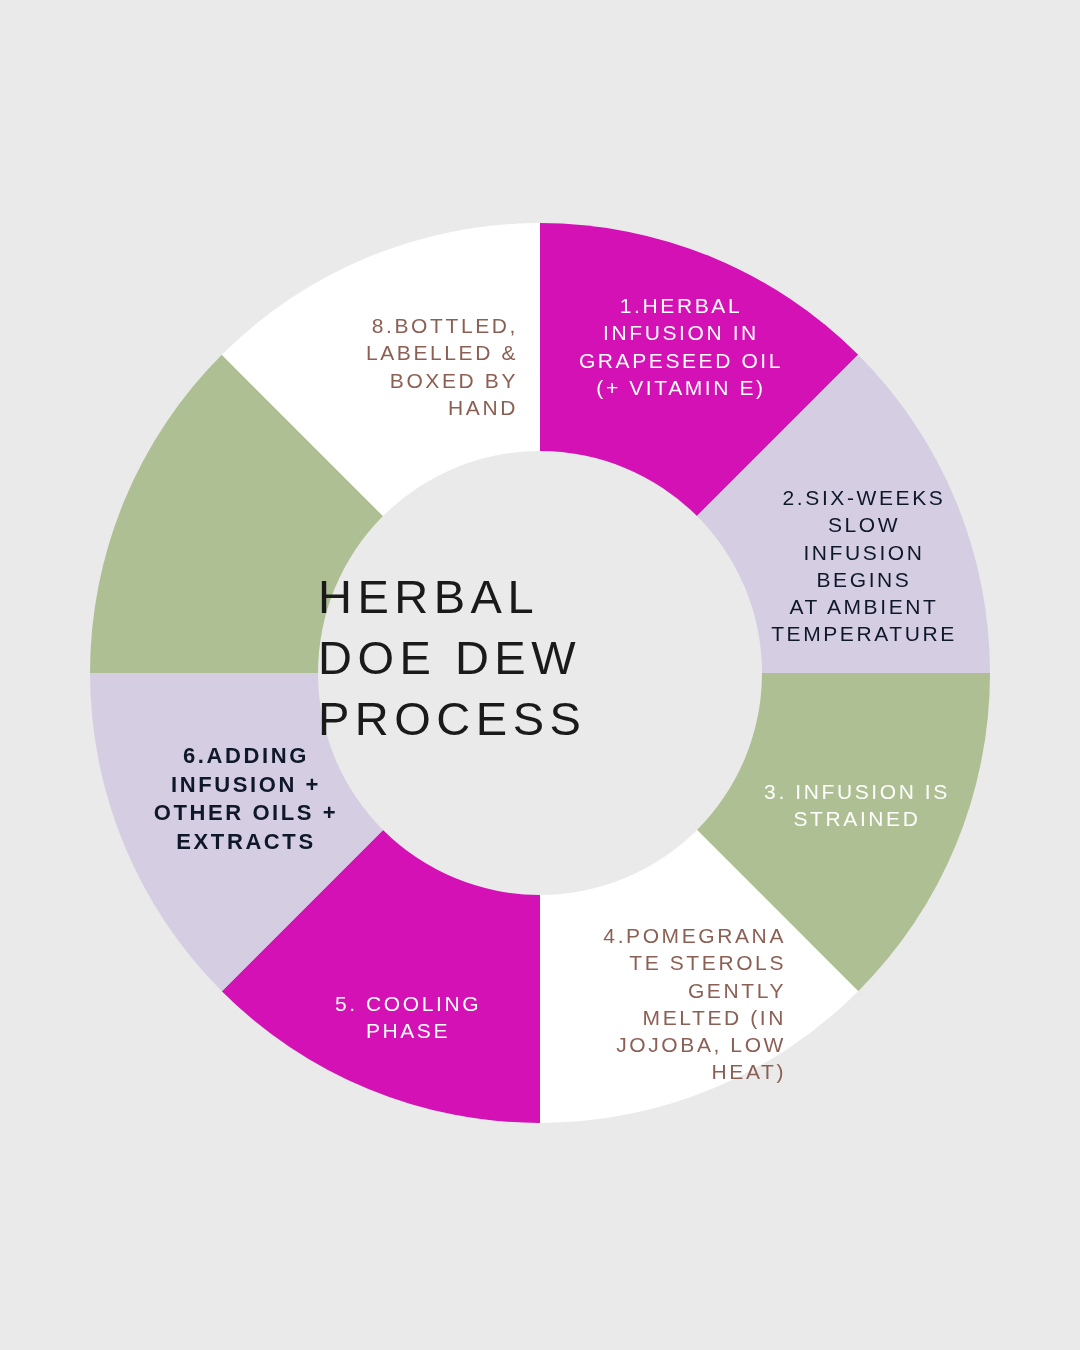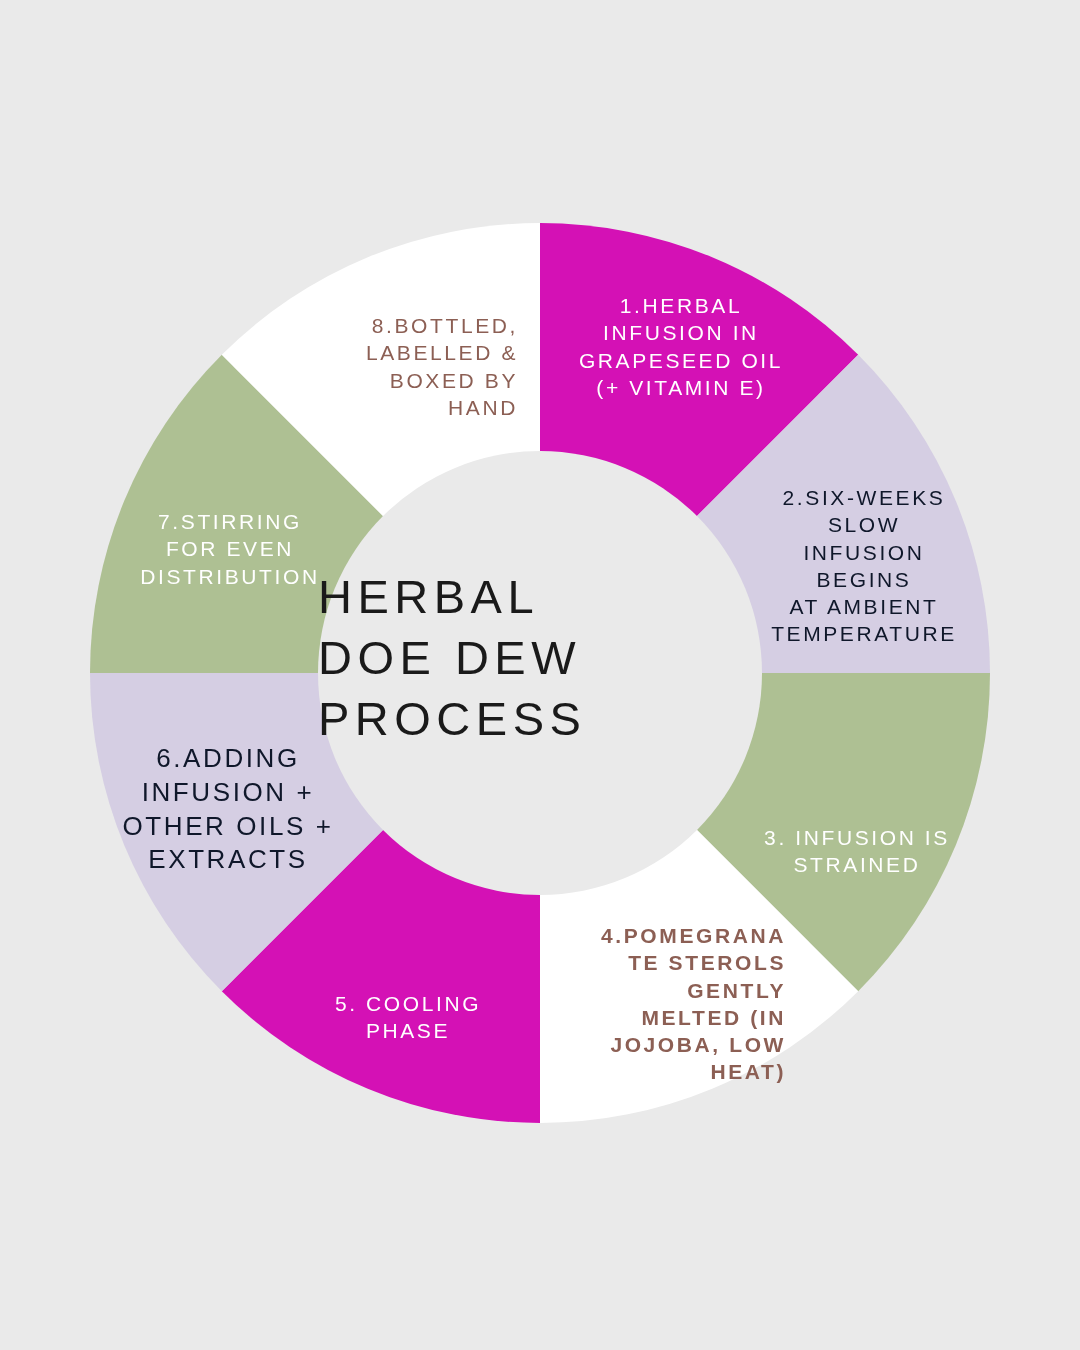--- a/index.html
+++ b/index.html
@@ -43,24 +43,24 @@
   }
 
   .seg-label.on-magenta { color: #ffffff; }
   .seg-label.on-green   { color: #ffffff; }
   .seg-label.on-lav     { color: #0f172a; }
   .seg-label.on-white   { color: #8c5f54; text-align: right; }
 
   
   #label-1 { left: 556px; top: 292px;  width: 250px; font-size: 21px; }
   #label-2 { left: 758px; top: 484px;  width: 212px; font-size: 21px; }
-  #label-3 { left: 740px; top: 824px;  width: 234px; font-size: 21px; }
-  #label-4 { left: 558px; top: 922px;  width: 228px; font-size: 21px; font-weight: bold; }
+  #label-3 { left: 740px; top: 778px;  width: 234px; font-size: 21px; }
+  #label-4 { left: 558px; top: 922px;  width: 228px; font-size: 21px; }
   #label-5 { left: 302px; top: 958px;  width: 212px; font-size: 21px; margin-top: 32px; }
-  #label-6 { left: 122px; top: 742px;  width: 212px; font-size: 26px; }
+  #label-6 { left: 140px; top: 742px;  width: 212px; font-size: 22px; font-weight: bold; }
   #label-7 { left: 124px; top: 508px;  width: 212px; font-size: 21px; }
   #label-8 { left: 306px; top: 312px;  width: 212px; font-size: 21px; }
 
   
   #center-title {
     position: absolute;
     left: 318px;
     top: 566px;
     width: 444px;
     text-align: left;
@@ -114,23 +114,20 @@
 HEAT)</div>
 
   <div class="seg-label on-magenta" id="label-5">5. COOLING
 PHASE</div>
 
   <div class="seg-label on-lav" id="label-6">6.ADDING
 INFUSION +
 OTHER OILS +
 EXTRACTS</div>
 
-  <div class="seg-label on-green" id="label-7">7.STIRRING
-FOR EVEN
-DISTRIBUTION</div>
 
   <div class="seg-label on-white" id="label-8">8.BOTTLED,
 LABELLED &amp;
 BOXED BY
 HAND</div>
 
   <div id="center-title">HERBAL
 DOE DEW
 PROCESS</div>
 

